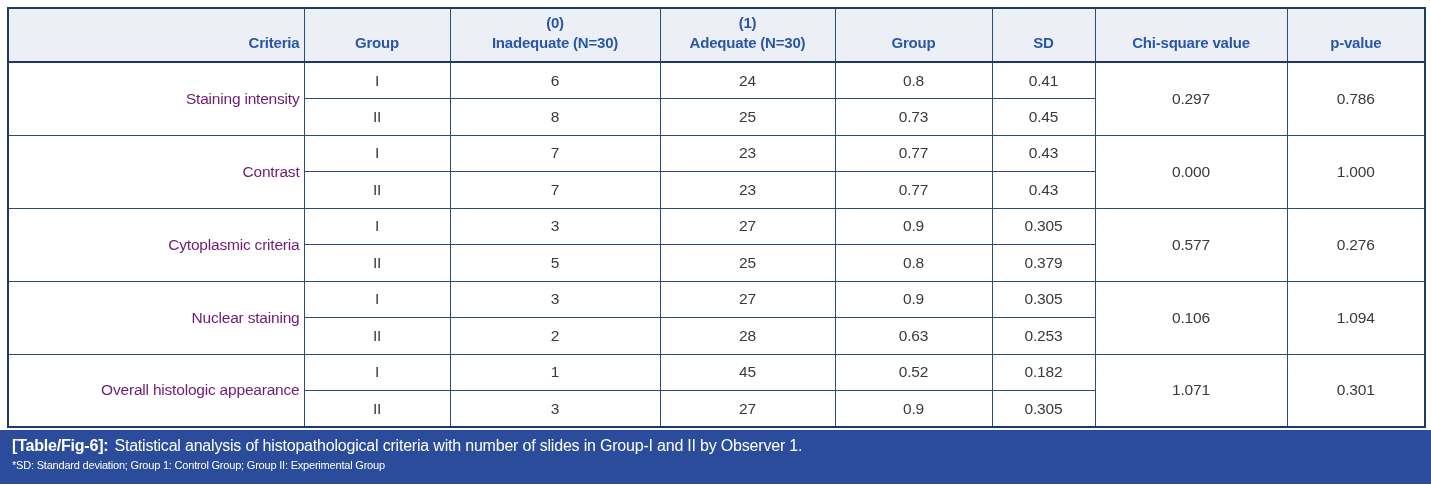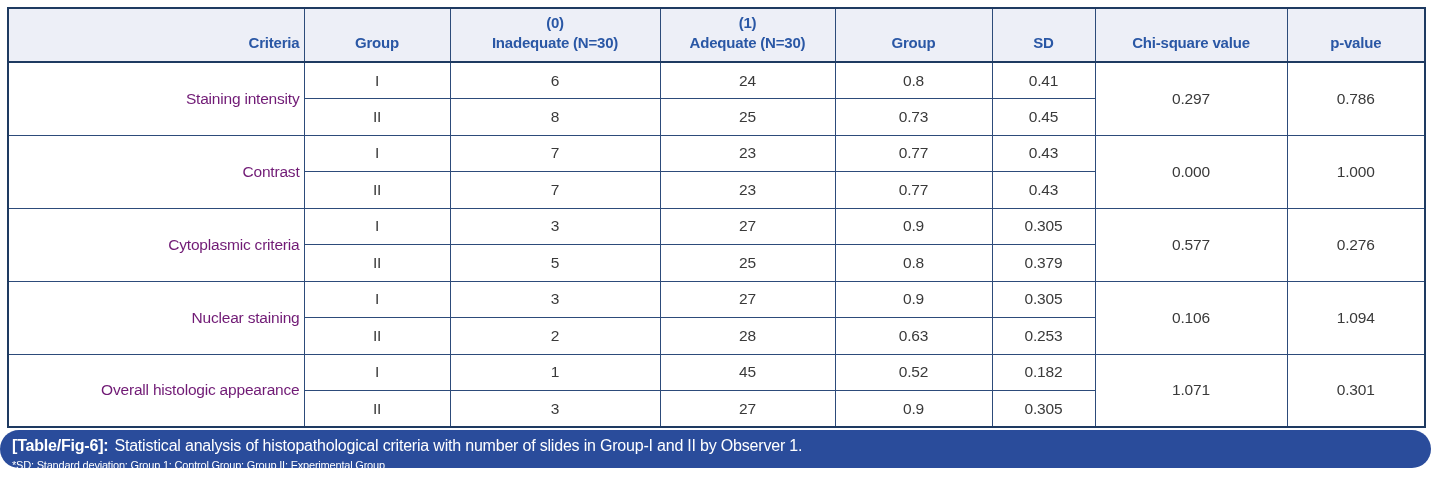--- a/index.html
+++ b/index.html
@@ -49,26 +49,25 @@
     padding-left: 4px;
   }
   table.results tbody tr { height: 36.5px; }
   table.results td.crit { color: #701a75; }
 
   .caption-bar {
     position: absolute;
     left: 0;
     top: 430px;
     width: 1431px;
-    height: 38px;
+    height: 54px;
     background: #2a4c9b;
     color: #ffffff;
     box-sizing: border-box;
     padding: 5px 12px 16px 12px;
-    border-radius: 23px;
   }
   .caption-line { font-size: 16px; line-height: 21px; letter-spacing: -0.2px; }
   .caption-label { font-weight: bold; margin-right: 6px; }
   .caption-foot { font-size: 11px; line-height: 18px; letter-spacing: -0.2px; }
 </style>
 </head>
 <body>
 
 <div class="page">
   <div class="table-wrap">

